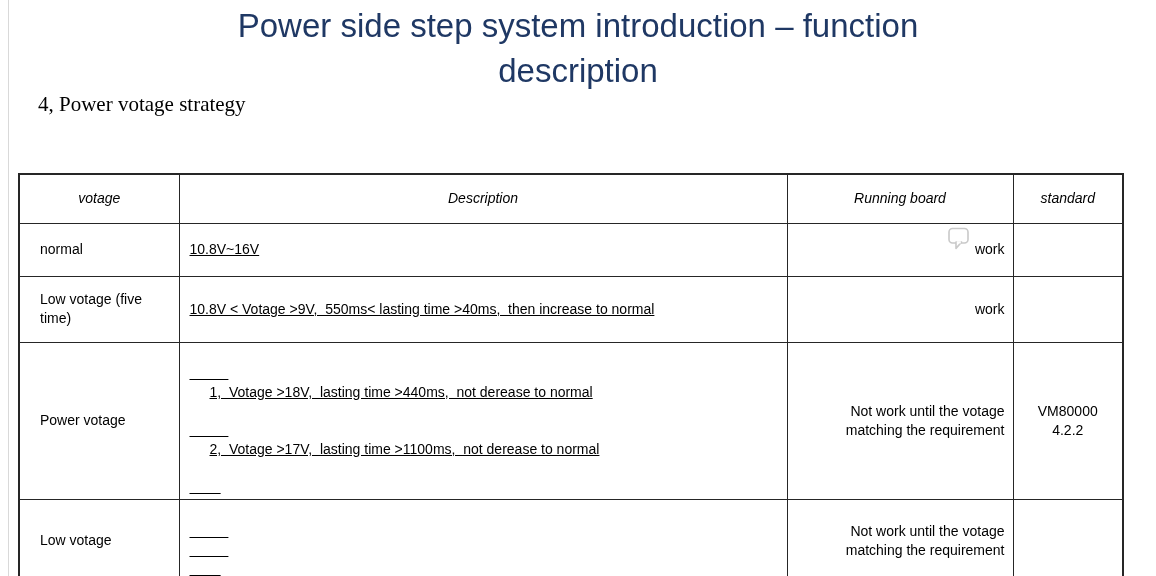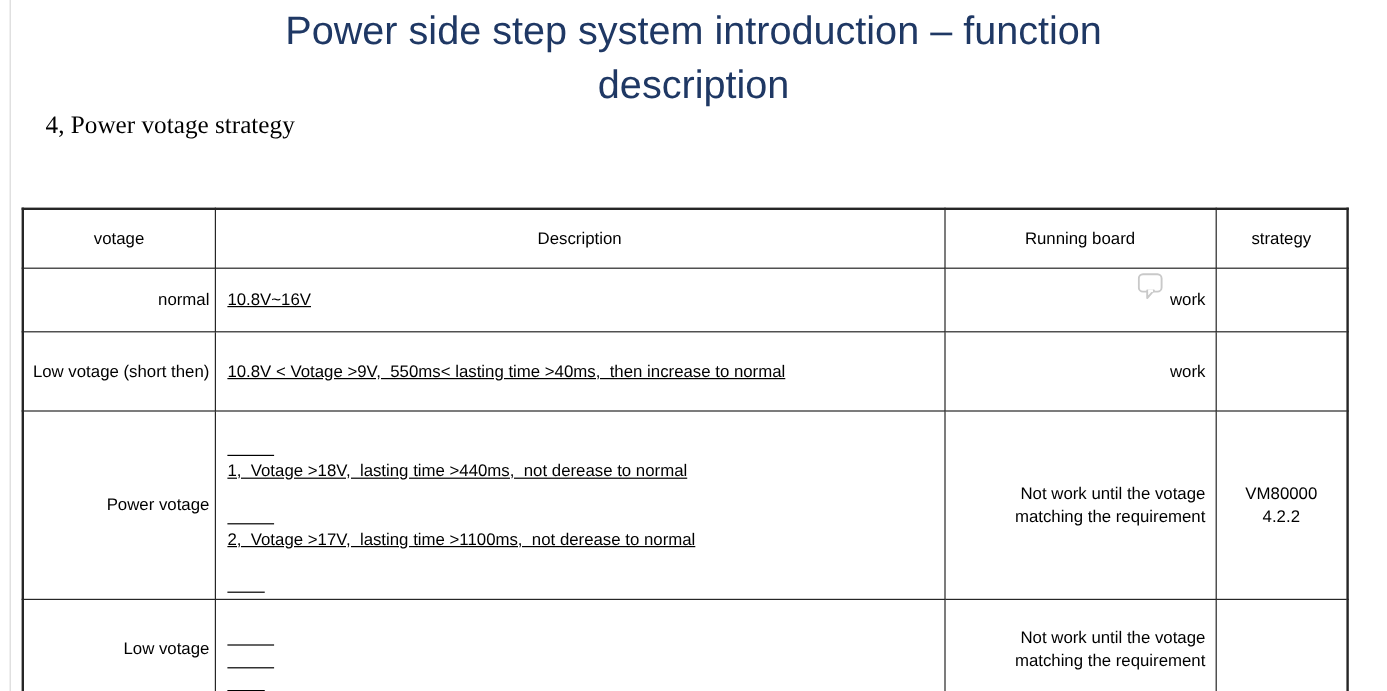--- a/index.html
+++ b/index.html
@@ -61,24 +61,24 @@
     vertical-align: middle;
     font-weight: 400;
     line-height: 19px;
   }
   tr.h-head { height: 49px; }
   tr.h-r1 { height: 53px; }
   tr.h-r2 { height: 66px; }
   tr.h-r3 { height: 66px; }
   tr.h-r4 { height: 70px; }
   tr.h-r5 { height: 84px; }
-  th { text-align: center; }
-  td.c-vot { text-align: right; padding: 2px 4px; }
+  th { text-align: center; font-style: italic; }
+  td.c-vot { text-align: left; padding: 2px 20px; }
   td.c-desc { text-align: left; padding: 2px 8px 2px 10px; white-space: pre-wrap; text-decoration: underline; }
-  td.c-desc div { white-space: pre-wrap; }
+  td.c-desc div { white-space: pre-wrap; margin-left: 20px; }
   td.c-run { text-align: right; padding: 2px 8px; position: relative; }
   td.c-std { text-align: center; padding: 8px 4px; }
   .comment-icon {
     position: absolute;
     left: 160px; top: 3px;
     width: 22px; height: 24px;
     cursor: pointer;
   }
 </style>
 </head>
@@ -100,21 +100,21 @@
       <col style="width:160px">
       <col style="width:608px">
       <col style="width:226px">
       <col style="width:110px">
     </colgroup>
     <thead>
       <tr class="h-head">
         <th>votage</th>
         <th>Description</th>
         <th>Running board</th>
-        <th>strategy</th>
+        <th>standard</th>
       </tr>
     </thead>
     <tbody>
       <tr class="h-r1">
         <td class="c-vot">normal</td>
         <td class="c-desc">10.8V~16V</td>
         <td class="c-run">
           <span>work</span>
           <span class="comment-icon">
             <svg width="22" height="24" viewBox="0 0 22 24">
@@ -122,21 +122,21 @@
               <path d="M8 15 L8 21.4 L13.6 15 Z" fill="#ffffff" stroke="#c9c9c9" stroke-width="1.6" stroke-linejoin="round"></path>
               <rect x="8.8" y="14.2" width="4" height="2.2" fill="#ffffff"></rect>
             </svg>
           </span>
         </td>
         <td class="c-std"></td>
       </tr>
 
 
       <tr class="h-r3">
-        <td class="c-vot">Low votage (short then)</td>
+        <td class="c-vot">Low votage (five time)</td>
         <td class="c-desc">10.8V &lt; Votage &gt;9V,  550ms&lt; lasting time &gt;40ms,  then increase to normal</td>
         <td class="c-run">work</td>
         <td class="c-std"></td>
       </tr>
 
       <tr class="h-r4">
         <td class="c-vot">Power votage</td>
         <td class="c-desc">
           <div>1,  Votage &gt;18V,  lasting time &gt;440ms,  not derease to normal</div>
           <div>2,  Votage &gt;17V,  lasting time &gt;1100ms,  not derease to normal</div>

